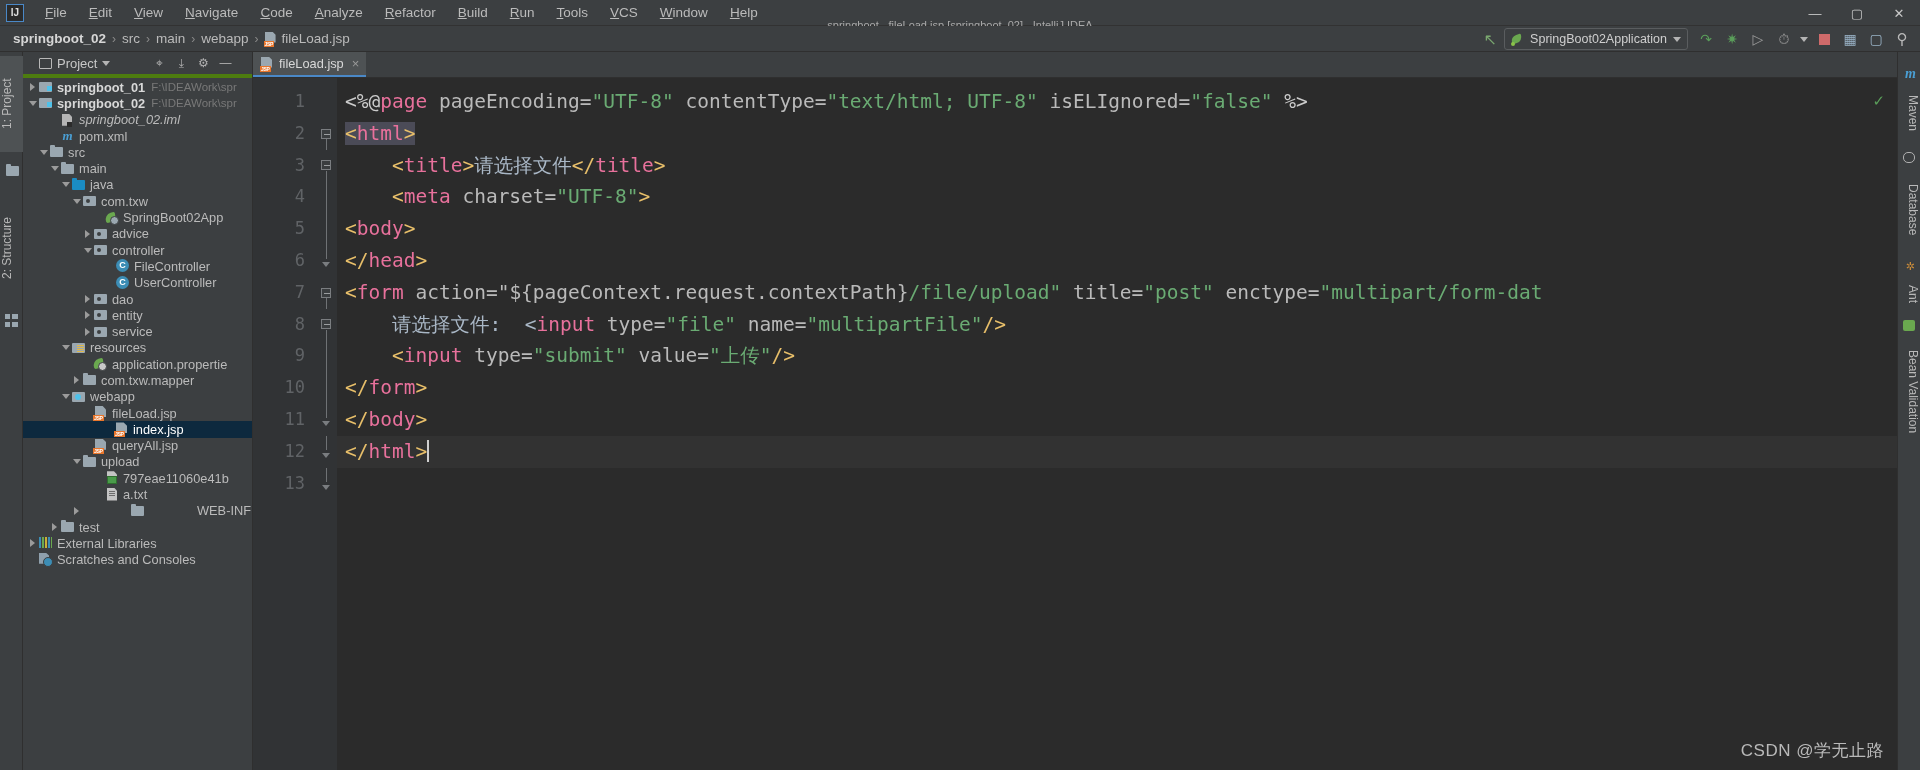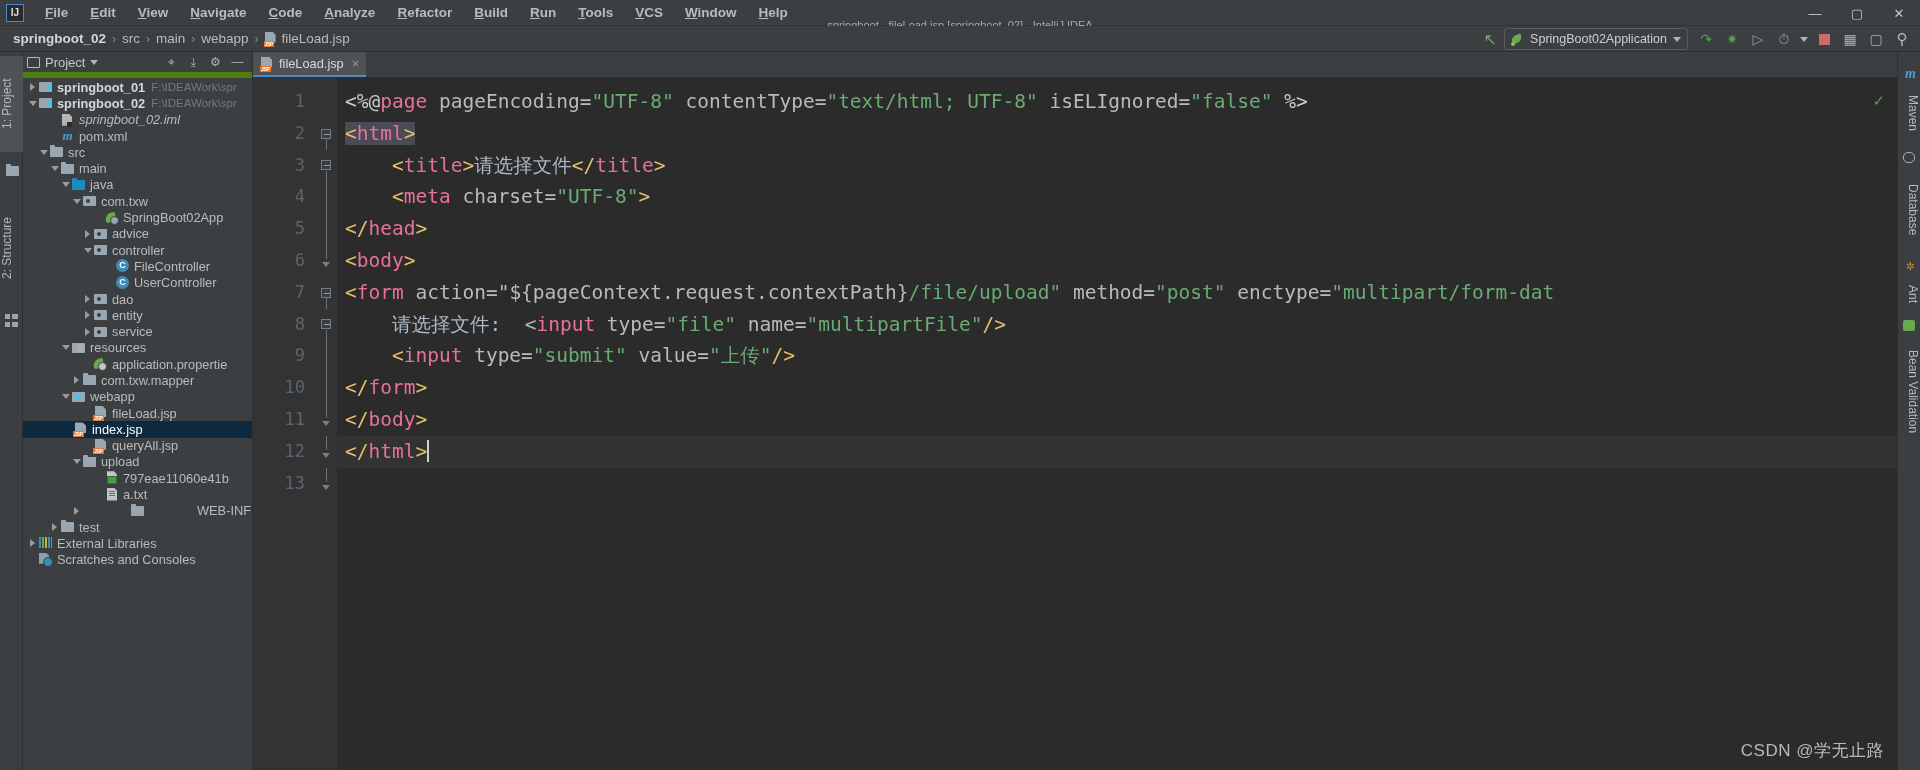--- a/index.html
+++ b/index.html
@@ -16,21 +16,21 @@
     position:absolute; left:0; top:0; width:1920px; height:26px;
     background:#3c3f41; display:flex; align-items:center;
     border-bottom:1px solid #323232;
   }
   .ij-logo {
     width:18px; height:18px; margin-left:6px; margin-right:10px;
     border:1px solid #4a88c7; background:#2b2b2b; color:#ddd;
     font-size:10px; font-weight:bold; line-height:16px; text-align:center;
     font-family:"Liberation Sans", sans-serif;
   }
-  .menu { display:flex; align-items:flex-end; gap:0px;font-weight:bold; }
+  .menu { display:flex; align-items:flex-end; gap:0px; }
   .menu-item {
     color:#bbbbbb; font-size:13.5px; padding:3px 11px; line-height:18px;
     white-space:nowrap; cursor:default;
   }
   .menu-item u { text-decoration:underline; }
   .win-title {
     position:absolute; left:0; top:12px; width:1920px; height:26px;
     line-height:26px; text-align:center; color:#a9a9a9; font-size:11px;
     pointer-events:none;
   }
@@ -113,22 +113,22 @@
     writing-mode:vertical-rl;
     color:#b9b9b9; font-size:12px; padding:6px 0; text-align:center; white-space:nowrap;
   }
 
   
   .projpanel {
     position:absolute; left:23px; top:52px; width:230px; height:718px;
     background:#3c3f41; border-right:1px solid #2f2f2f;
   }
   .proj-header {
-    height:26px; display:flex; align-items:center; padding:0 4px;
-    border-bottom:6px solid #4d7c0f; gap:4px;
+    height:26px; display:flex; align-items:center; padding:0 16px;
+    border-bottom:4px solid #4d7c0f; gap:4px;
   }
   .proj-title { color:#c8c8c8; font-size:13px; display:flex; align-items:center; gap:5px; }
   .proj-sqicon {
     width:13px;height:11px;border:1.5px solid #b8b8b8;border-radius:1px;background:transparent;
   }
   .proj-tools { margin-left:auto; display:flex; align-items:center; gap:1px; }
   .ph-btn { width:21px;height:20px;display:flex;align-items:center;justify-content:center;color:#b0b0b0;font-size:12px;border-radius:3px;}
 
   .tree { position:absolute; top:27px; left:0; right:0; bottom:0; overflow:hidden; }
   .trow {
@@ -482,21 +482,21 @@
         <div class="trow" style="padding-left: 37px;">
           <span class="arrow d"></span>
           <span class="ticon ic-web"></span>
           <span class="tlabel">webapp</span>
         </div>
         <div class="trow" style="padding-left: 59px;">
           <span class="arrow none"></span>
           <span class="ticon ic-jsp"></span>
           <span class="tlabel">fileLoad.jsp</span>
         </div>
-        <div class="trow sel" style="padding-left: 39px;">
+        <div class="trow sel" style="padding-left: 80px;">
           <span class="arrow none"></span>
           <span class="ticon ic-jsp"></span>
           <span class="tlabel">index.jsp</span>
         </div>
         <div class="trow" style="padding-left: 59px;">
           <span class="arrow none"></span>
           <span class="ticon ic-jsp"></span>
           <span class="tlabel">queryAll.jsp</span>
         </div>
         <div class="trow" style="padding-left: 48px;">
@@ -607,23 +607,23 @@
           <div class="fold">
             <span class="fline" style="top:0;height:14px;"></span>
             <span class="farrow" style="margin-top:8px;"></span>
           </div>
         </div>
       <div class="codecol" id="codecol">
           <div class="cline"><span class="hl-punc">&lt;%@</span><span class="hl-tag">page</span><span class="hl-attr"> pageEncoding=</span><span class="hl-str">"UTF-8"</span><span class="hl-attr"> contentType=</span><span class="hl-str">"text/html; UTF-8"</span><span class="hl-attr"> isELIgnored=</span><span class="hl-str">"false"</span><span class="hl-punc"> %&gt;</span></div>
           <div class="cline"><span class="hl-brk tag-hl">&lt;</span><span class="hl-tag tag-hl">html</span><span class="hl-brk tag-hl">&gt;</span></div>
           <div class="cline"><span class="hl-brk">    &lt;</span><span class="hl-tag">title</span><span class="hl-brk">&gt;</span><span class="hl-txt">请选择文件</span><span class="hl-brk">&lt;/</span><span class="hl-tag">title</span><span class="hl-brk">&gt;</span></div>
           <div class="cline"><span class="hl-brk">    &lt;</span><span class="hl-tag">meta</span><span class="hl-attr"> charset=</span><span class="hl-str">"UTF-8"</span><span class="hl-brk">&gt;</span></div>
+          <div class="cline"><span class="hl-brk">&lt;</span><span class="hl-tag">body</span><span class="hl-brk">&gt;</span></div>
           <div class="cline"><span class="hl-brk">&lt;/</span><span class="hl-tag">head</span><span class="hl-brk">&gt;</span></div>
-          <div class="cline"><span class="hl-brk">&lt;</span><span class="hl-tag">body</span><span class="hl-brk">&gt;</span></div>
-          <div class="cline"><span class="hl-brk">&lt;</span><span class="hl-tag">form</span><span class="hl-attr"> action=</span><span class="hl-attr">"${pageContext.request.contextPath}</span><span class="hl-str">/file/upload"</span><span class="hl-attr"> method=</span><span class="hl-str">"post"</span><span class="hl-attr"> enctype=</span><span class="hl-str">"multipart/form-dat</span></div>
+          <div class="cline"><span class="hl-brk">&lt;</span><span class="hl-tag">form</span><span class="hl-attr"> action=</span><span class="hl-attr">"${pageContext.request.contextPath}</span><span class="hl-str">/file/upload"</span><span class="hl-attr"> title=</span><span class="hl-str">"post"</span><span class="hl-attr"> enctype=</span><span class="hl-str">"multipart/form-dat</span></div>
           <div class="cline"><span class="hl-txt">    请选择文件:  &lt;</span><span class="hl-tag">input</span><span class="hl-attr"> type=</span><span class="hl-str">"file"</span><span class="hl-attr"> name=</span><span class="hl-str">"multipartFile"</span><span class="hl-brk">/&gt;</span></div>
           <div class="cline"><span class="hl-brk">    &lt;</span><span class="hl-tag">input</span><span class="hl-attr"> type=</span><span class="hl-str">"submit"</span><span class="hl-attr"> value=</span><span class="hl-str">"上传"</span><span class="hl-brk">/&gt;</span></div>
           <div class="cline"><span class="hl-brk">&lt;/</span><span class="hl-tag">form</span><span class="hl-brk">&gt;</span></div>
           <div class="cline"><span class="hl-brk">&lt;/</span><span class="hl-tag">body</span><span class="hl-brk">&gt;</span></div>
           <div class="cline cur"><span class="hl-brk">&lt;/</span><span class="hl-tag">html</span><span class="hl-brk">&gt;</span><span class="caret"></span></div>
         </div>
       <div class="check-ok">✓</div>
     </div>
   </div>
 

